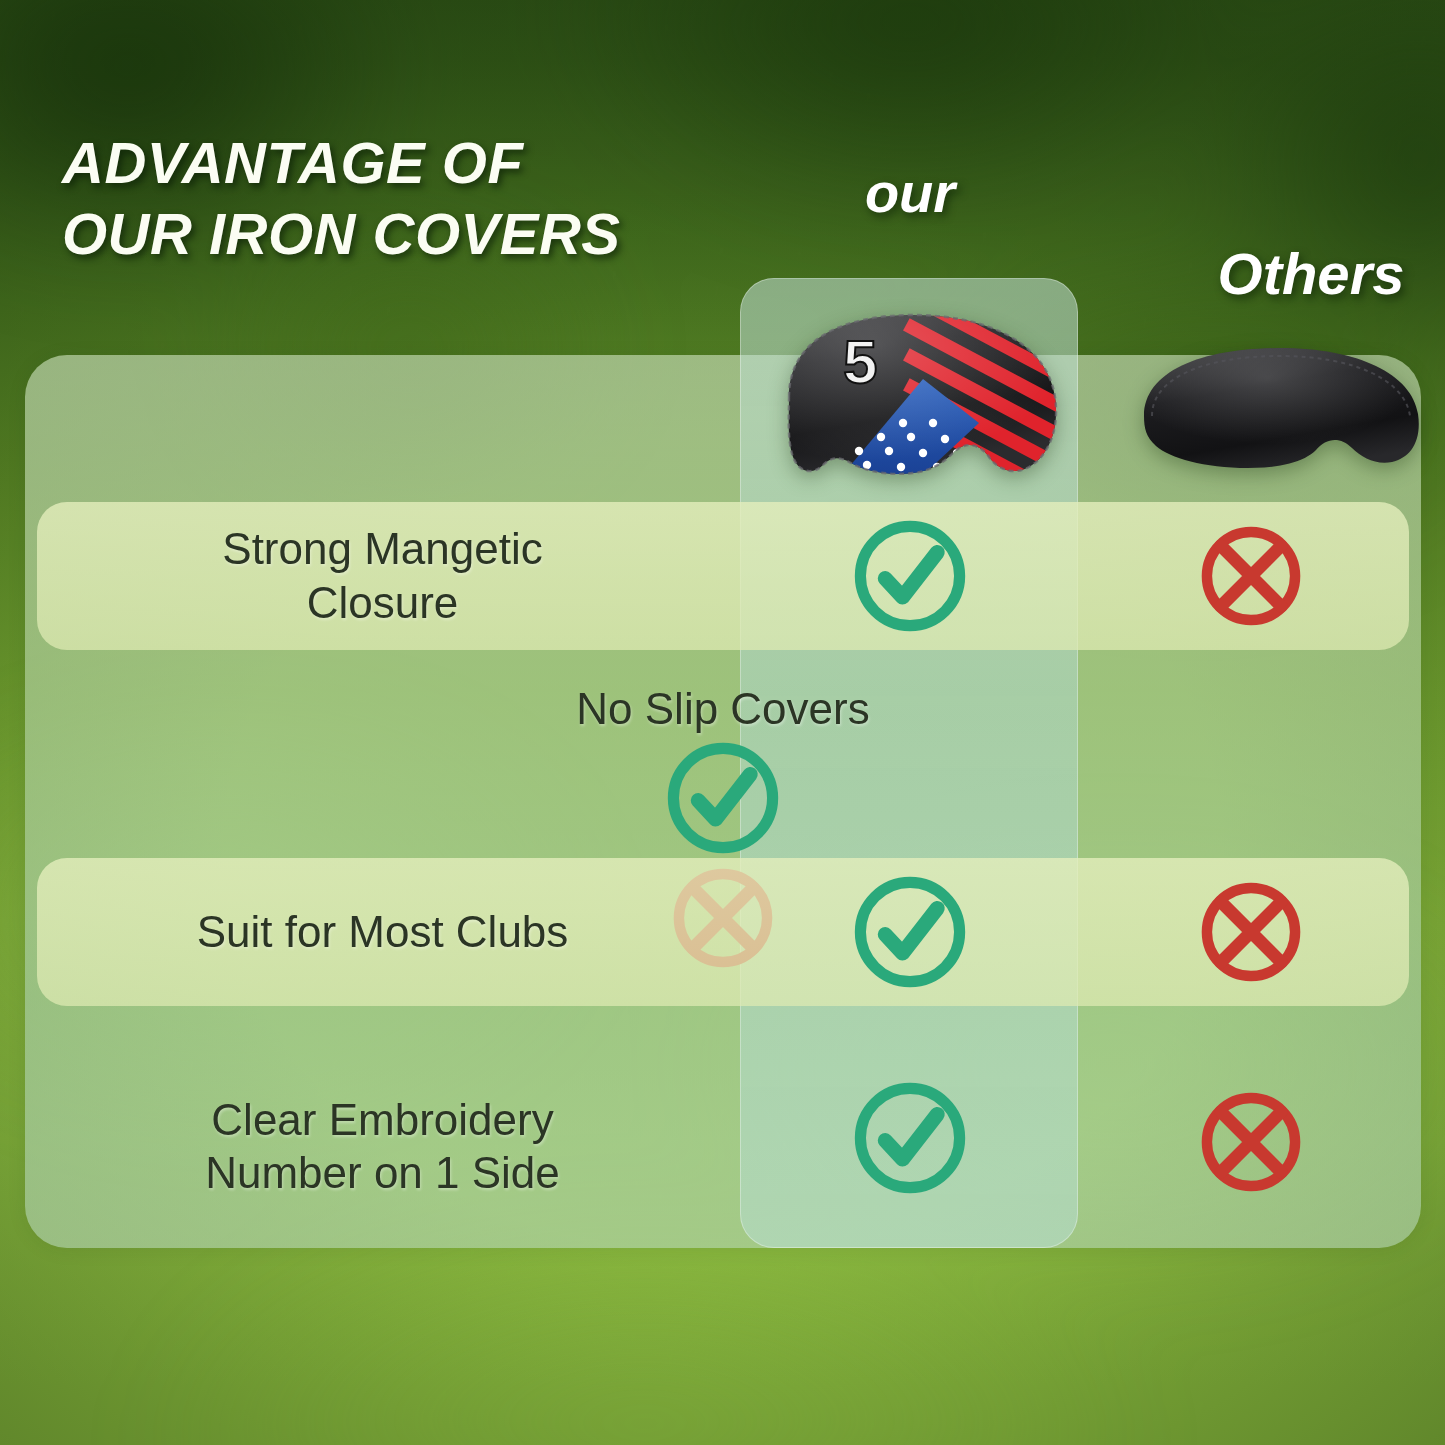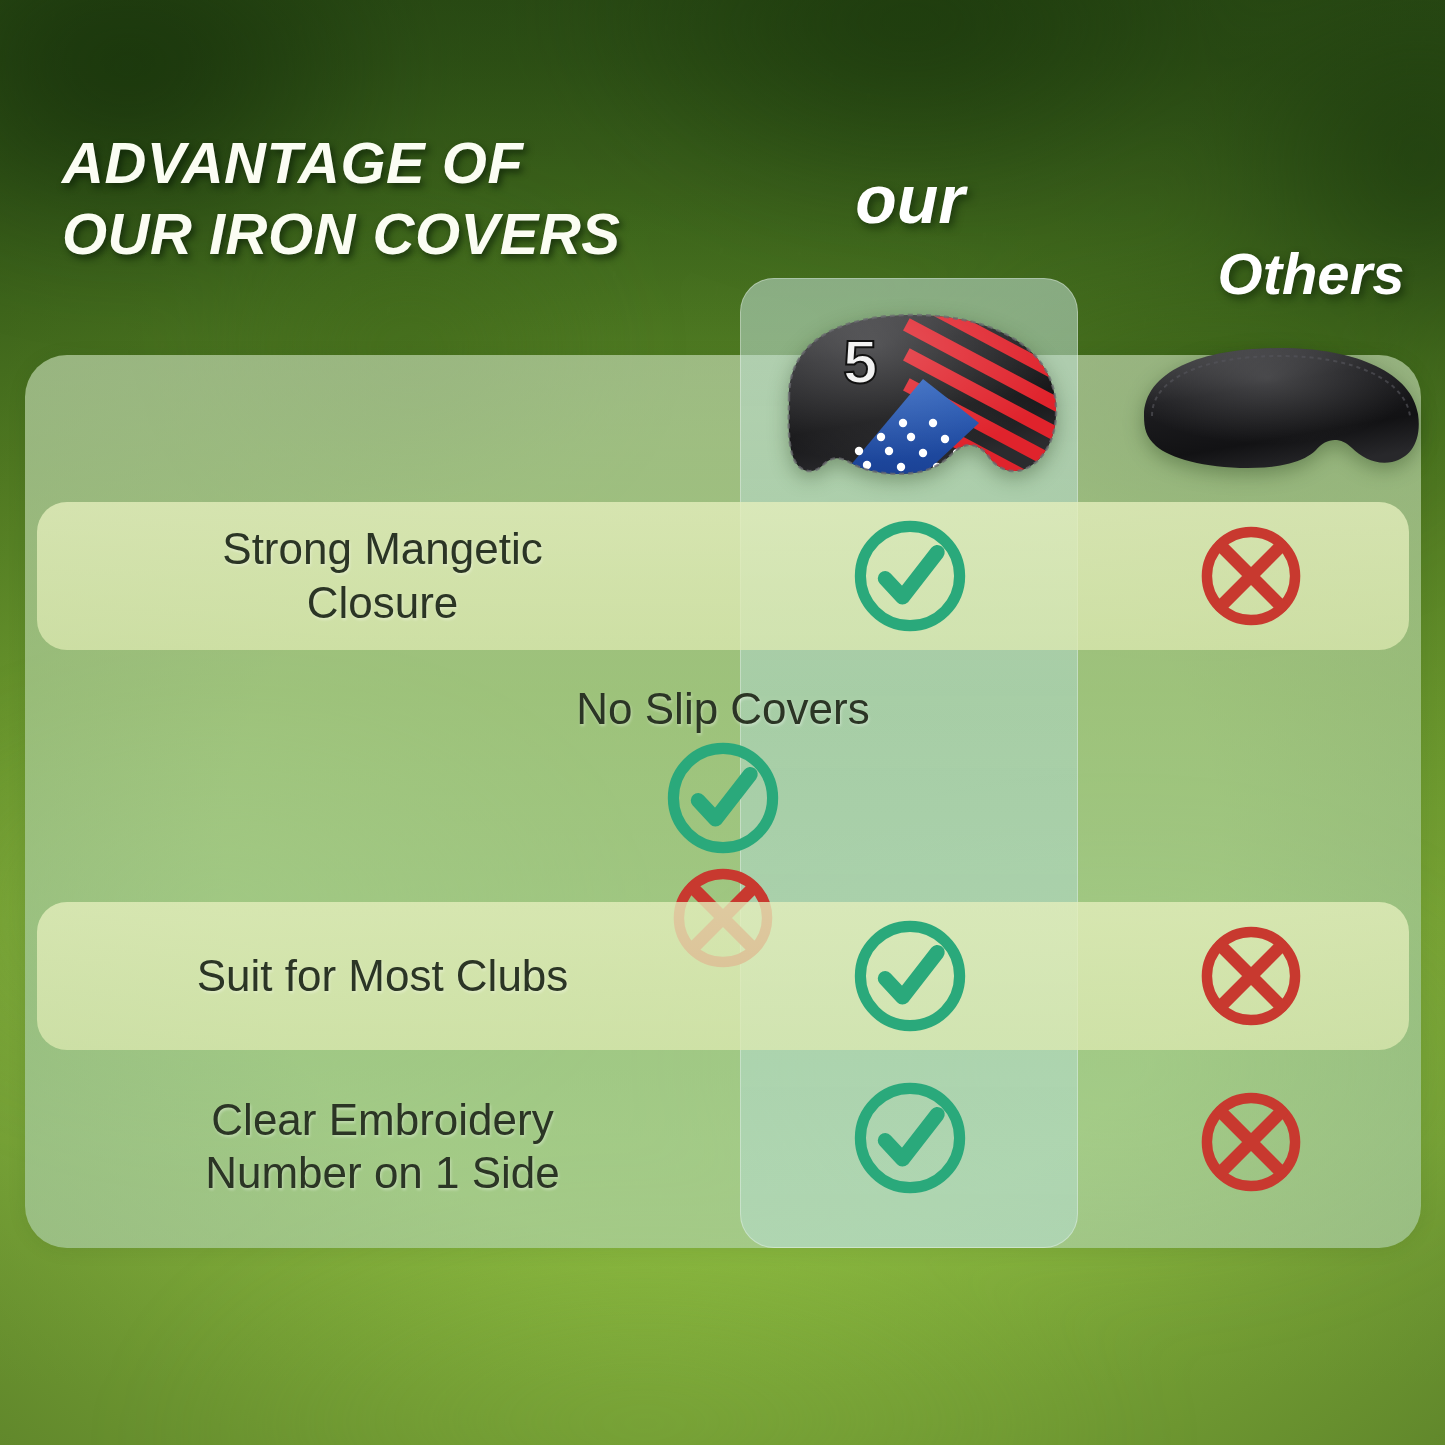--- a/index.html
+++ b/index.html
@@ -67,21 +67,21 @@
   }
 
   
   .col-head {
     position:absolute;
     font-weight:bold; font-style:italic;
     color:#ffffff;
     text-shadow:3px 4px 8px rgba(10,30,5,.62);
     text-align:center;
   }
-  #head-our    { left:760px; top:160px; width:300px; font-size:68px; }
+  #head-our    { left:760px; top:160px; width:300px; font-size:56px; }
   #head-others { left:1156px; top:240px; width:310px; font-size:58px; }
 
   
   #panel {
     position:absolute;
     left:25px; top:355px; width:1396px; height:893px;
     border-radius:42px;
     background:linear-gradient(to bottom,
       rgba(205,226,190,.62) 0%,
       rgba(186,216,172,.60) 38%,
@@ -295,21 +295,21 @@
       </svg>
     </div>
     <div class="cell-mark other">
       <svg class="mark-svg" width="116" height="116" viewBox="0 0 100 100">
         <circle cx="50" cy="50" r="38" fill="none" stroke="#c8392f" stroke-width="9"></circle>
         <path d="M24 24 L76 76 M76 24 L24 76" fill="none" stroke="#c8392f" stroke-width="11" stroke-linecap="round"></path>
       </svg>
     </div>
   </div>
 
-  <div class="row" style="top:902px;  height:148px;">
+  <div class="row" style="top:858px;  height:148px;">
     <div class="row-band"></div>
     <div class="cell-label">Suit for Most Clubs</div>
     <div class="cell-mark ours">
       <svg class="mark-svg" width="124" height="124" viewBox="0 0 100 100">
         <circle cx="50" cy="50" r="40" fill="none" stroke="#2aa97b" stroke-width="9"></circle>
         <path d="M30 52 L44 67 L72 31" fill="none" stroke="#2aa97b" stroke-width="12" stroke-linecap="round" stroke-linejoin="round"></path>
       </svg>
     </div>
     <div class="cell-mark other">
       <svg class="mark-svg" width="116" height="116" viewBox="0 0 100 100">

